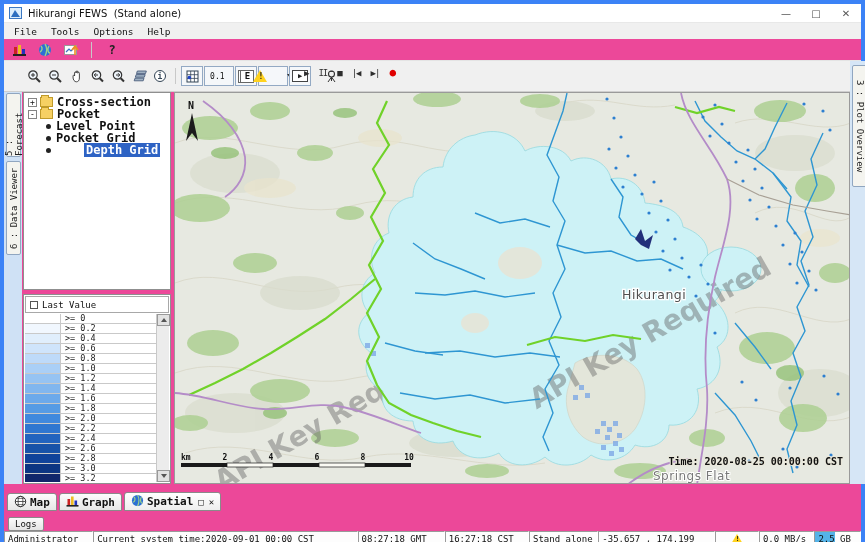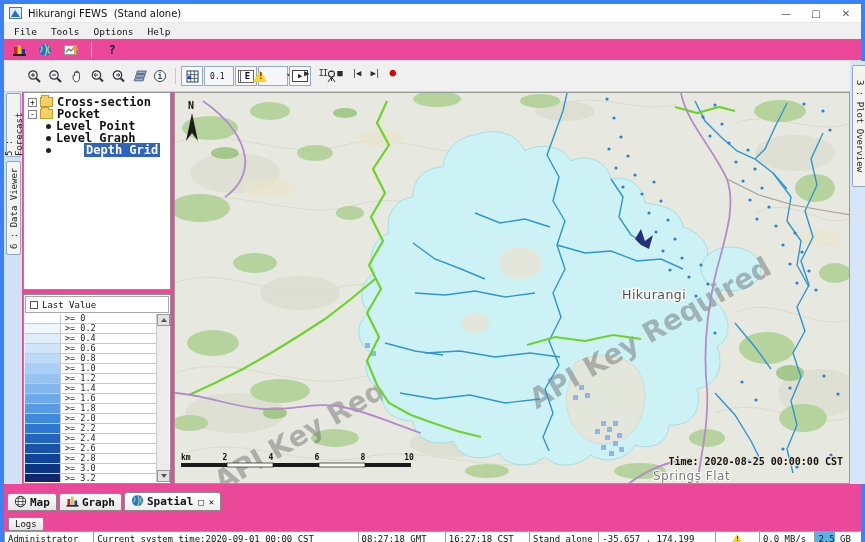--- a/index.html
+++ b/index.html
@@ -281,21 +281,21 @@
         <span class="expander">-</span>
         <span class="folder-icon"></span>
         <span class="tree-label">Pocket</span>
       </div>
       <div class="tree-row" style="padding-left: 20px;">
         <span class="bullet"></span>
         <span class="tree-label">Level Point</span>
       </div>
       <div class="tree-row" style="padding-left: 20px;">
         <span class="bullet"></span>
-        <span class="tree-label">Level Graph</span>
+        <span class="tree-label">Pocket Grid</span>
       </div>
       <div class="tree-row" style="padding-left: 20px;">
         <span class="bullet"></span>
         <span class="tree-label sel">Depth Grid</span>
       </div>
     </div>
 
   <div class="legend-panel">
     <div class="legend-header">
       <span class="checkbox"></span>

